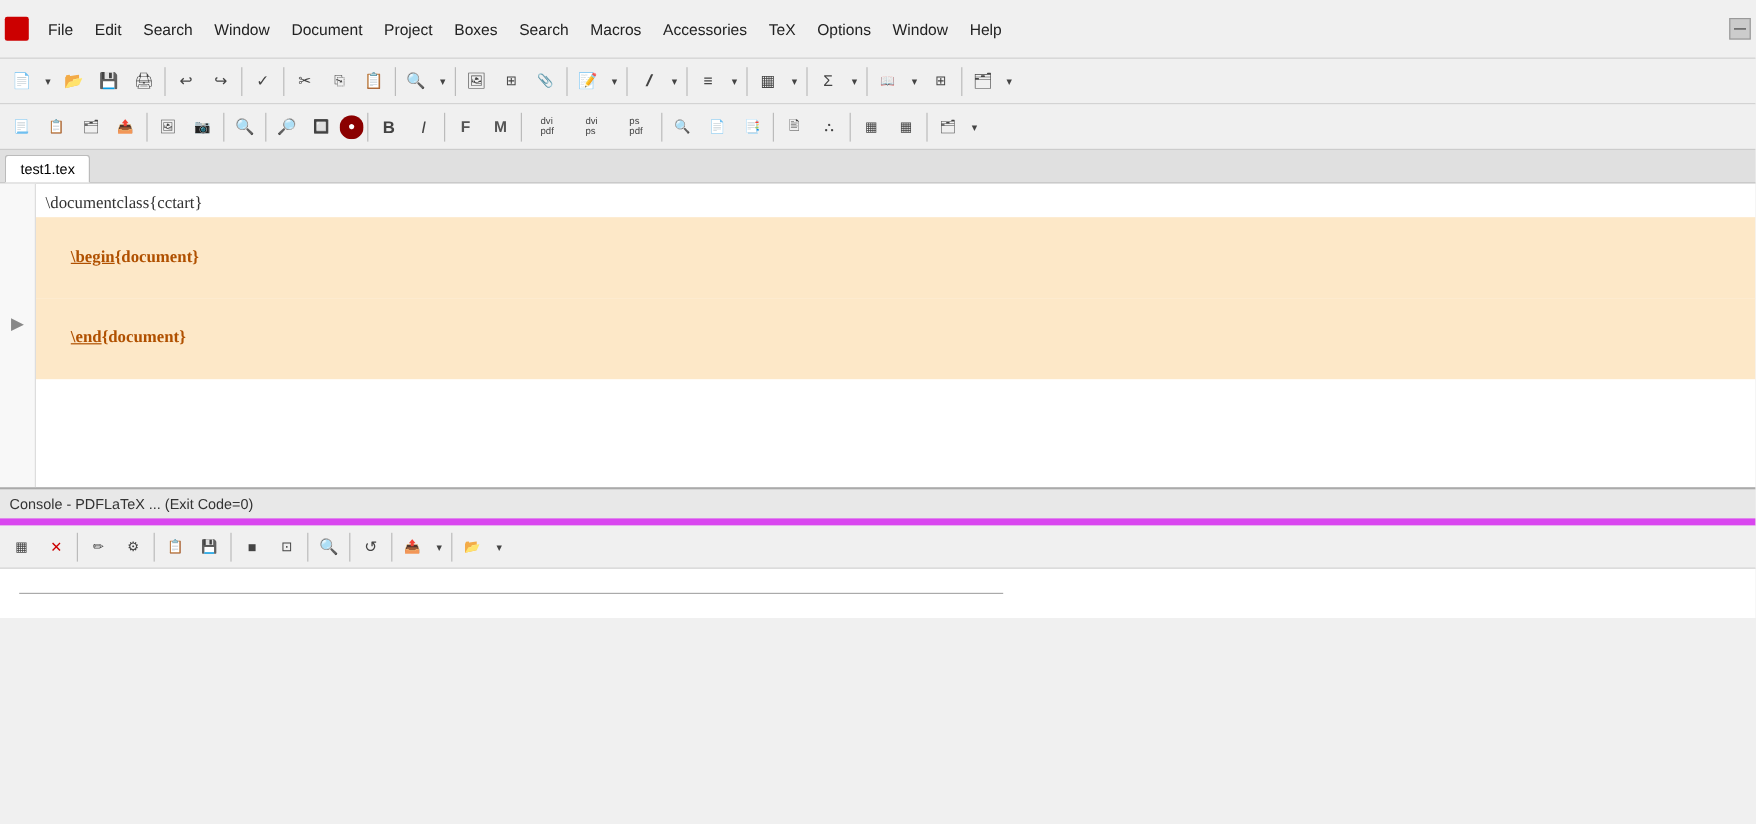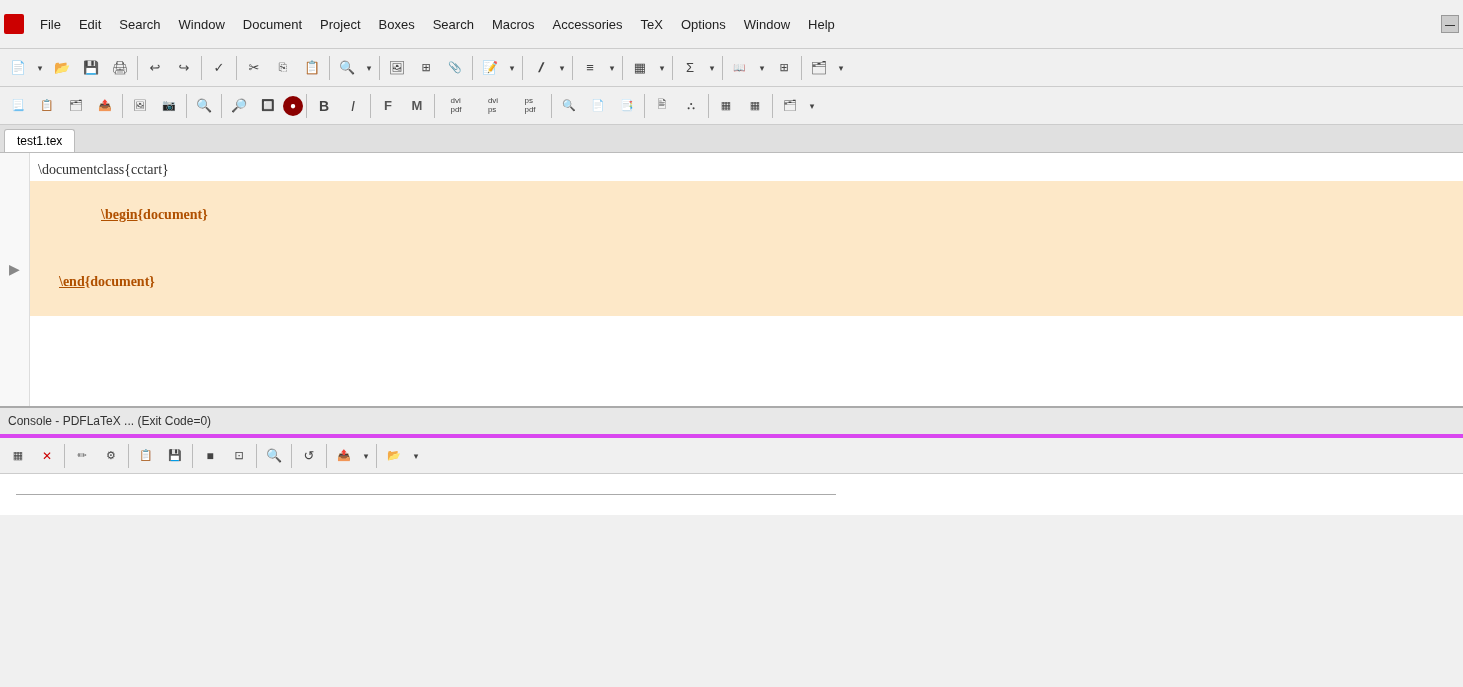--- a/index.html
+++ b/index.html
@@ -143,21 +143,21 @@
       margin: 0 -8px;
       padding: 0 8px;
     }
     .code-normal { color: #333; }
 
     
     .console-header {
       display: flex;
       align-items: center;
       background: #e8e8e8;
-      border-bottom: 4px solid #d946ef;
+      border-bottom: 6px solid #d946ef;
       height: 30px;
       padding: 0 8px;
       font-size: 12px;
       color: #333;
       font-weight: 500;
     }
     .console-toolbar {
       display: flex;
       align-items: center;
       background: #f0f0f0;
@@ -300,21 +300,21 @@
   <div class="tab active">test1.tex</div>
 </div>
 
 <div class="editor-area">
   <div class="editor-gutter">
     <div class="arrow-indicator">▶</div>
   </div>
   <div class="editor-content">
     <span class="code-line code-normal">\documentclass{cctart}</span>
     <span class="code-line line-highlighted">
-      <span style="color:#b05000; font-weight:bold; text-decoration:underline;margin-left:42px;">\begin</span><span style="color:#b05000; font-weight:bold;">{document}</span>
+      <span style="color:#b05000; font-weight:bold; text-decoration:underline;">\begin</span><span style="color:#b05000; font-weight:bold;">{document}</span>
     </span>
     <span class="code-line line-highlighted">
       <span style="color:#b05000; font-weight:bold; text-decoration:underline;">\end</span><span style="color:#b05000; font-weight:bold;">{document}</span>
     </span>
   </div>
 </div>
 
 <div>
   <div class="console-header">
     <span>Console - PDFLaTeX ... (Exit Code=0)</span>

